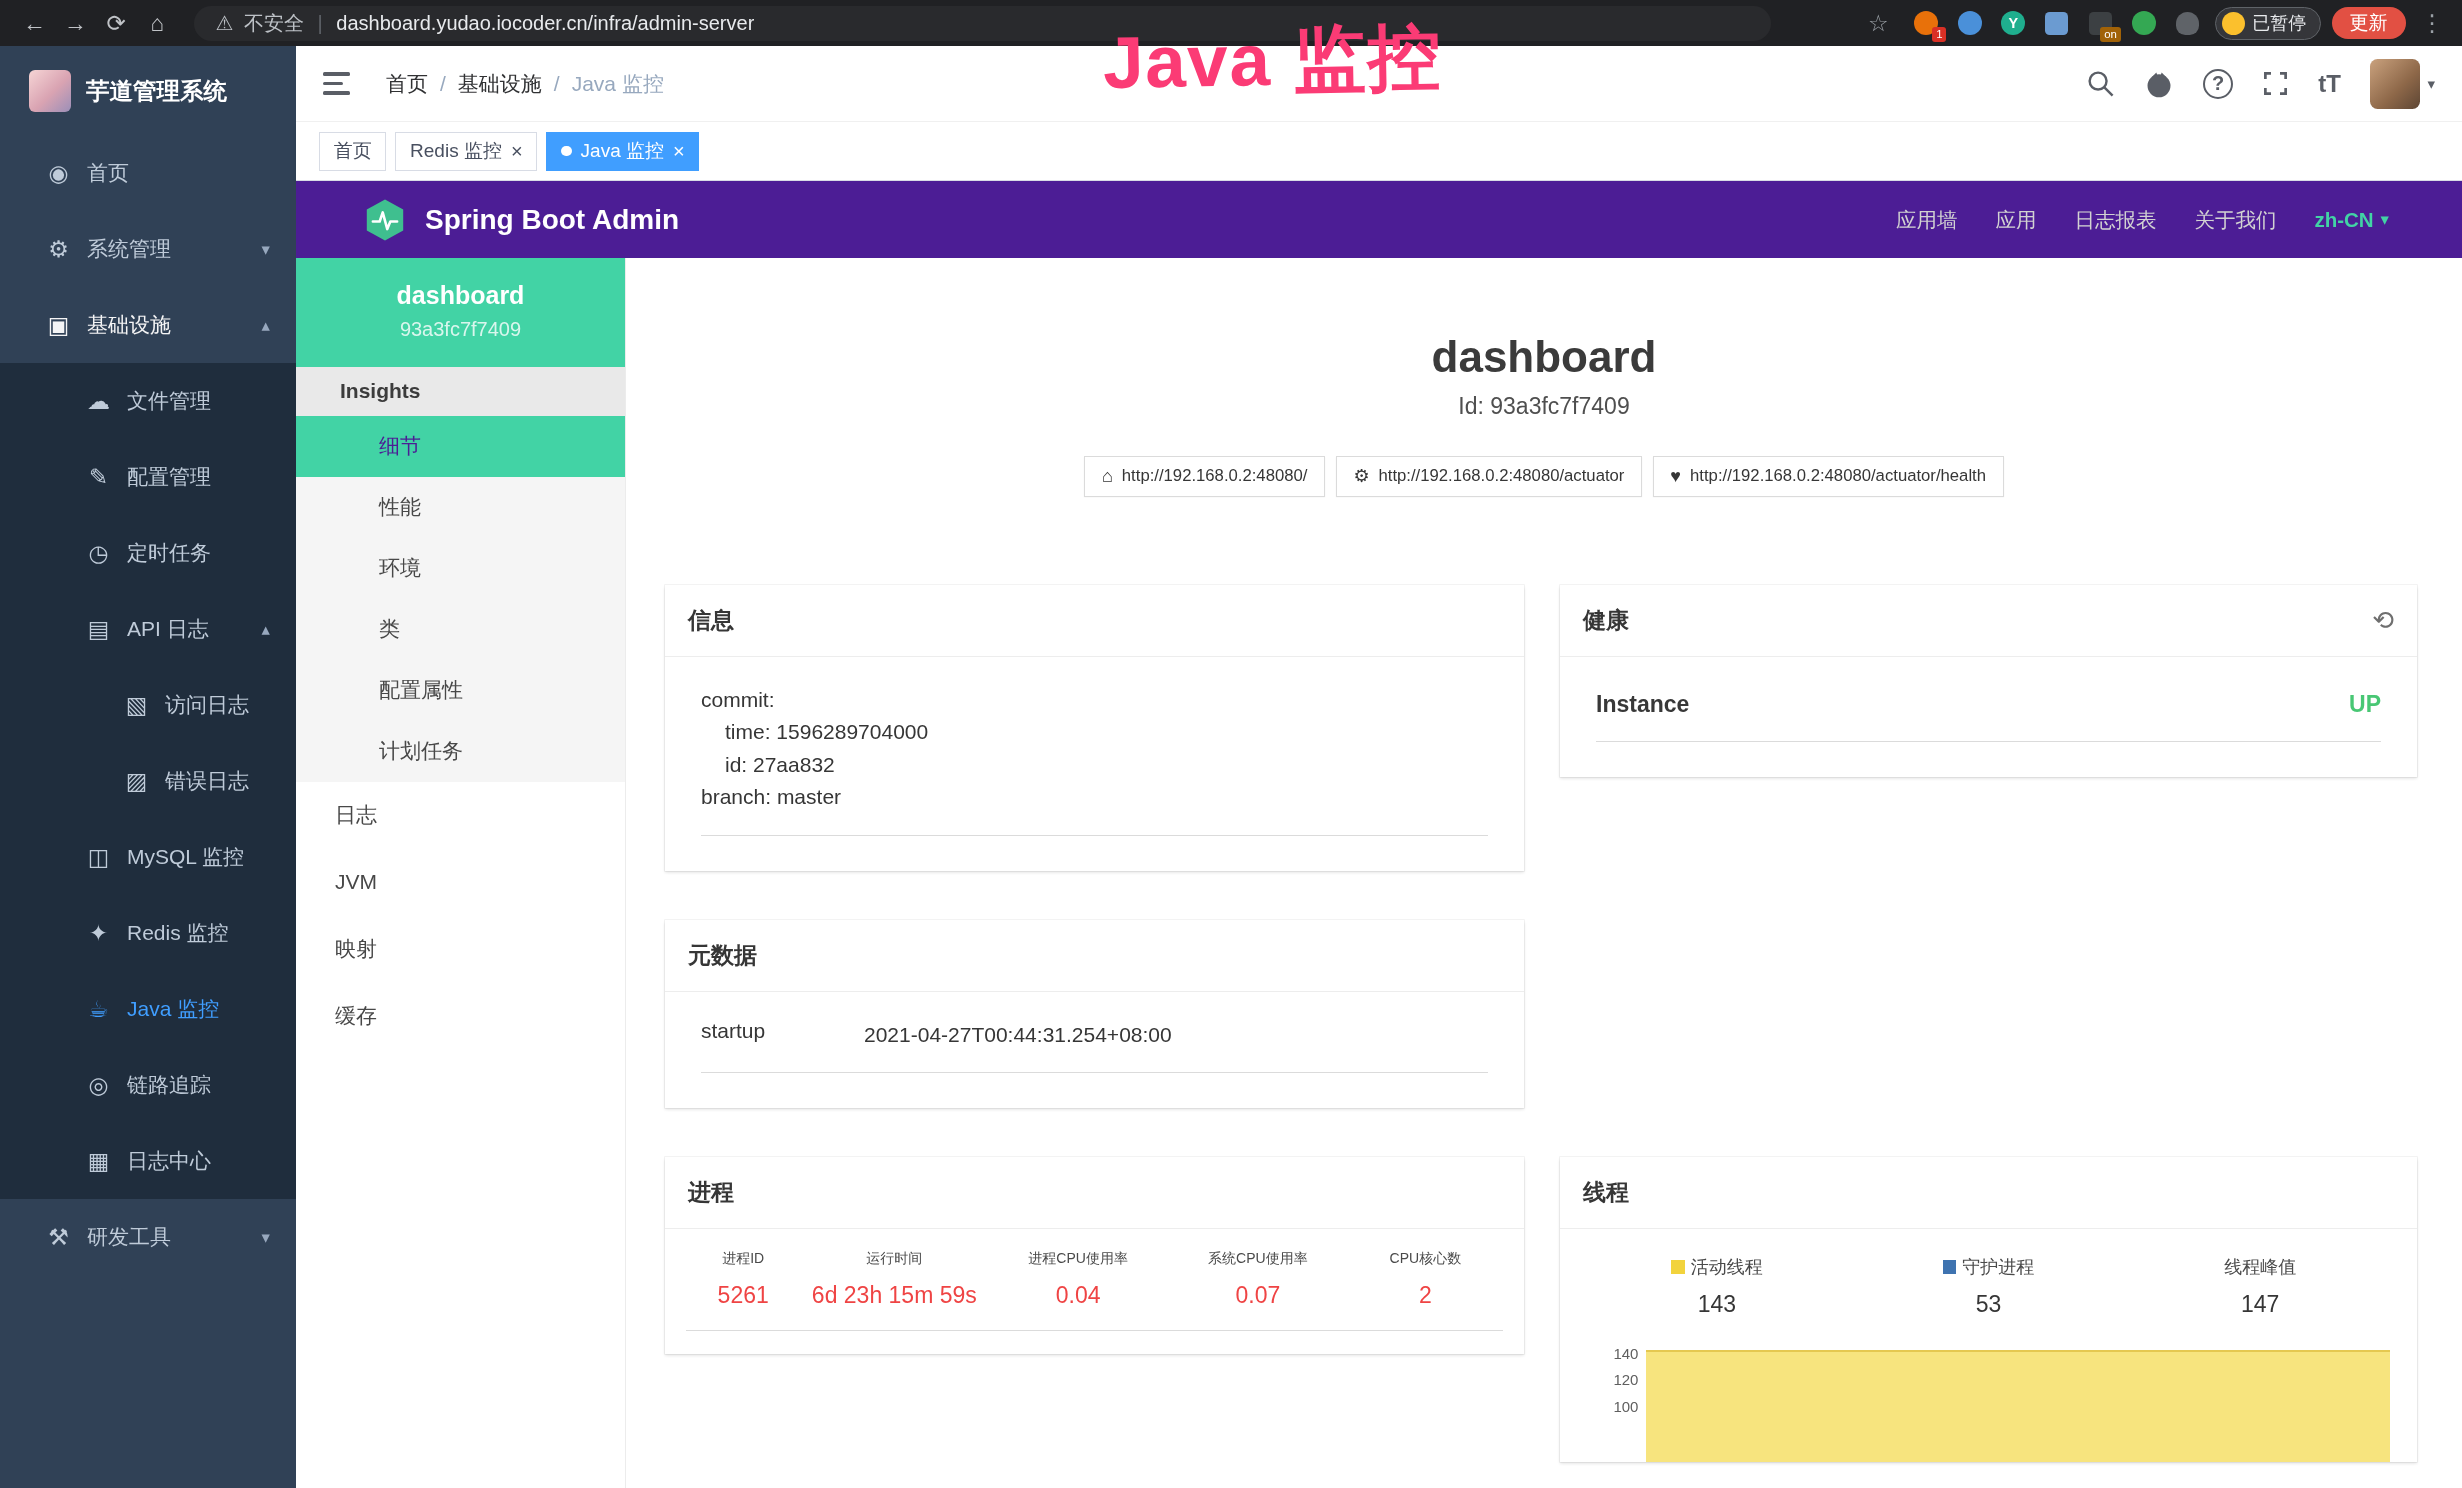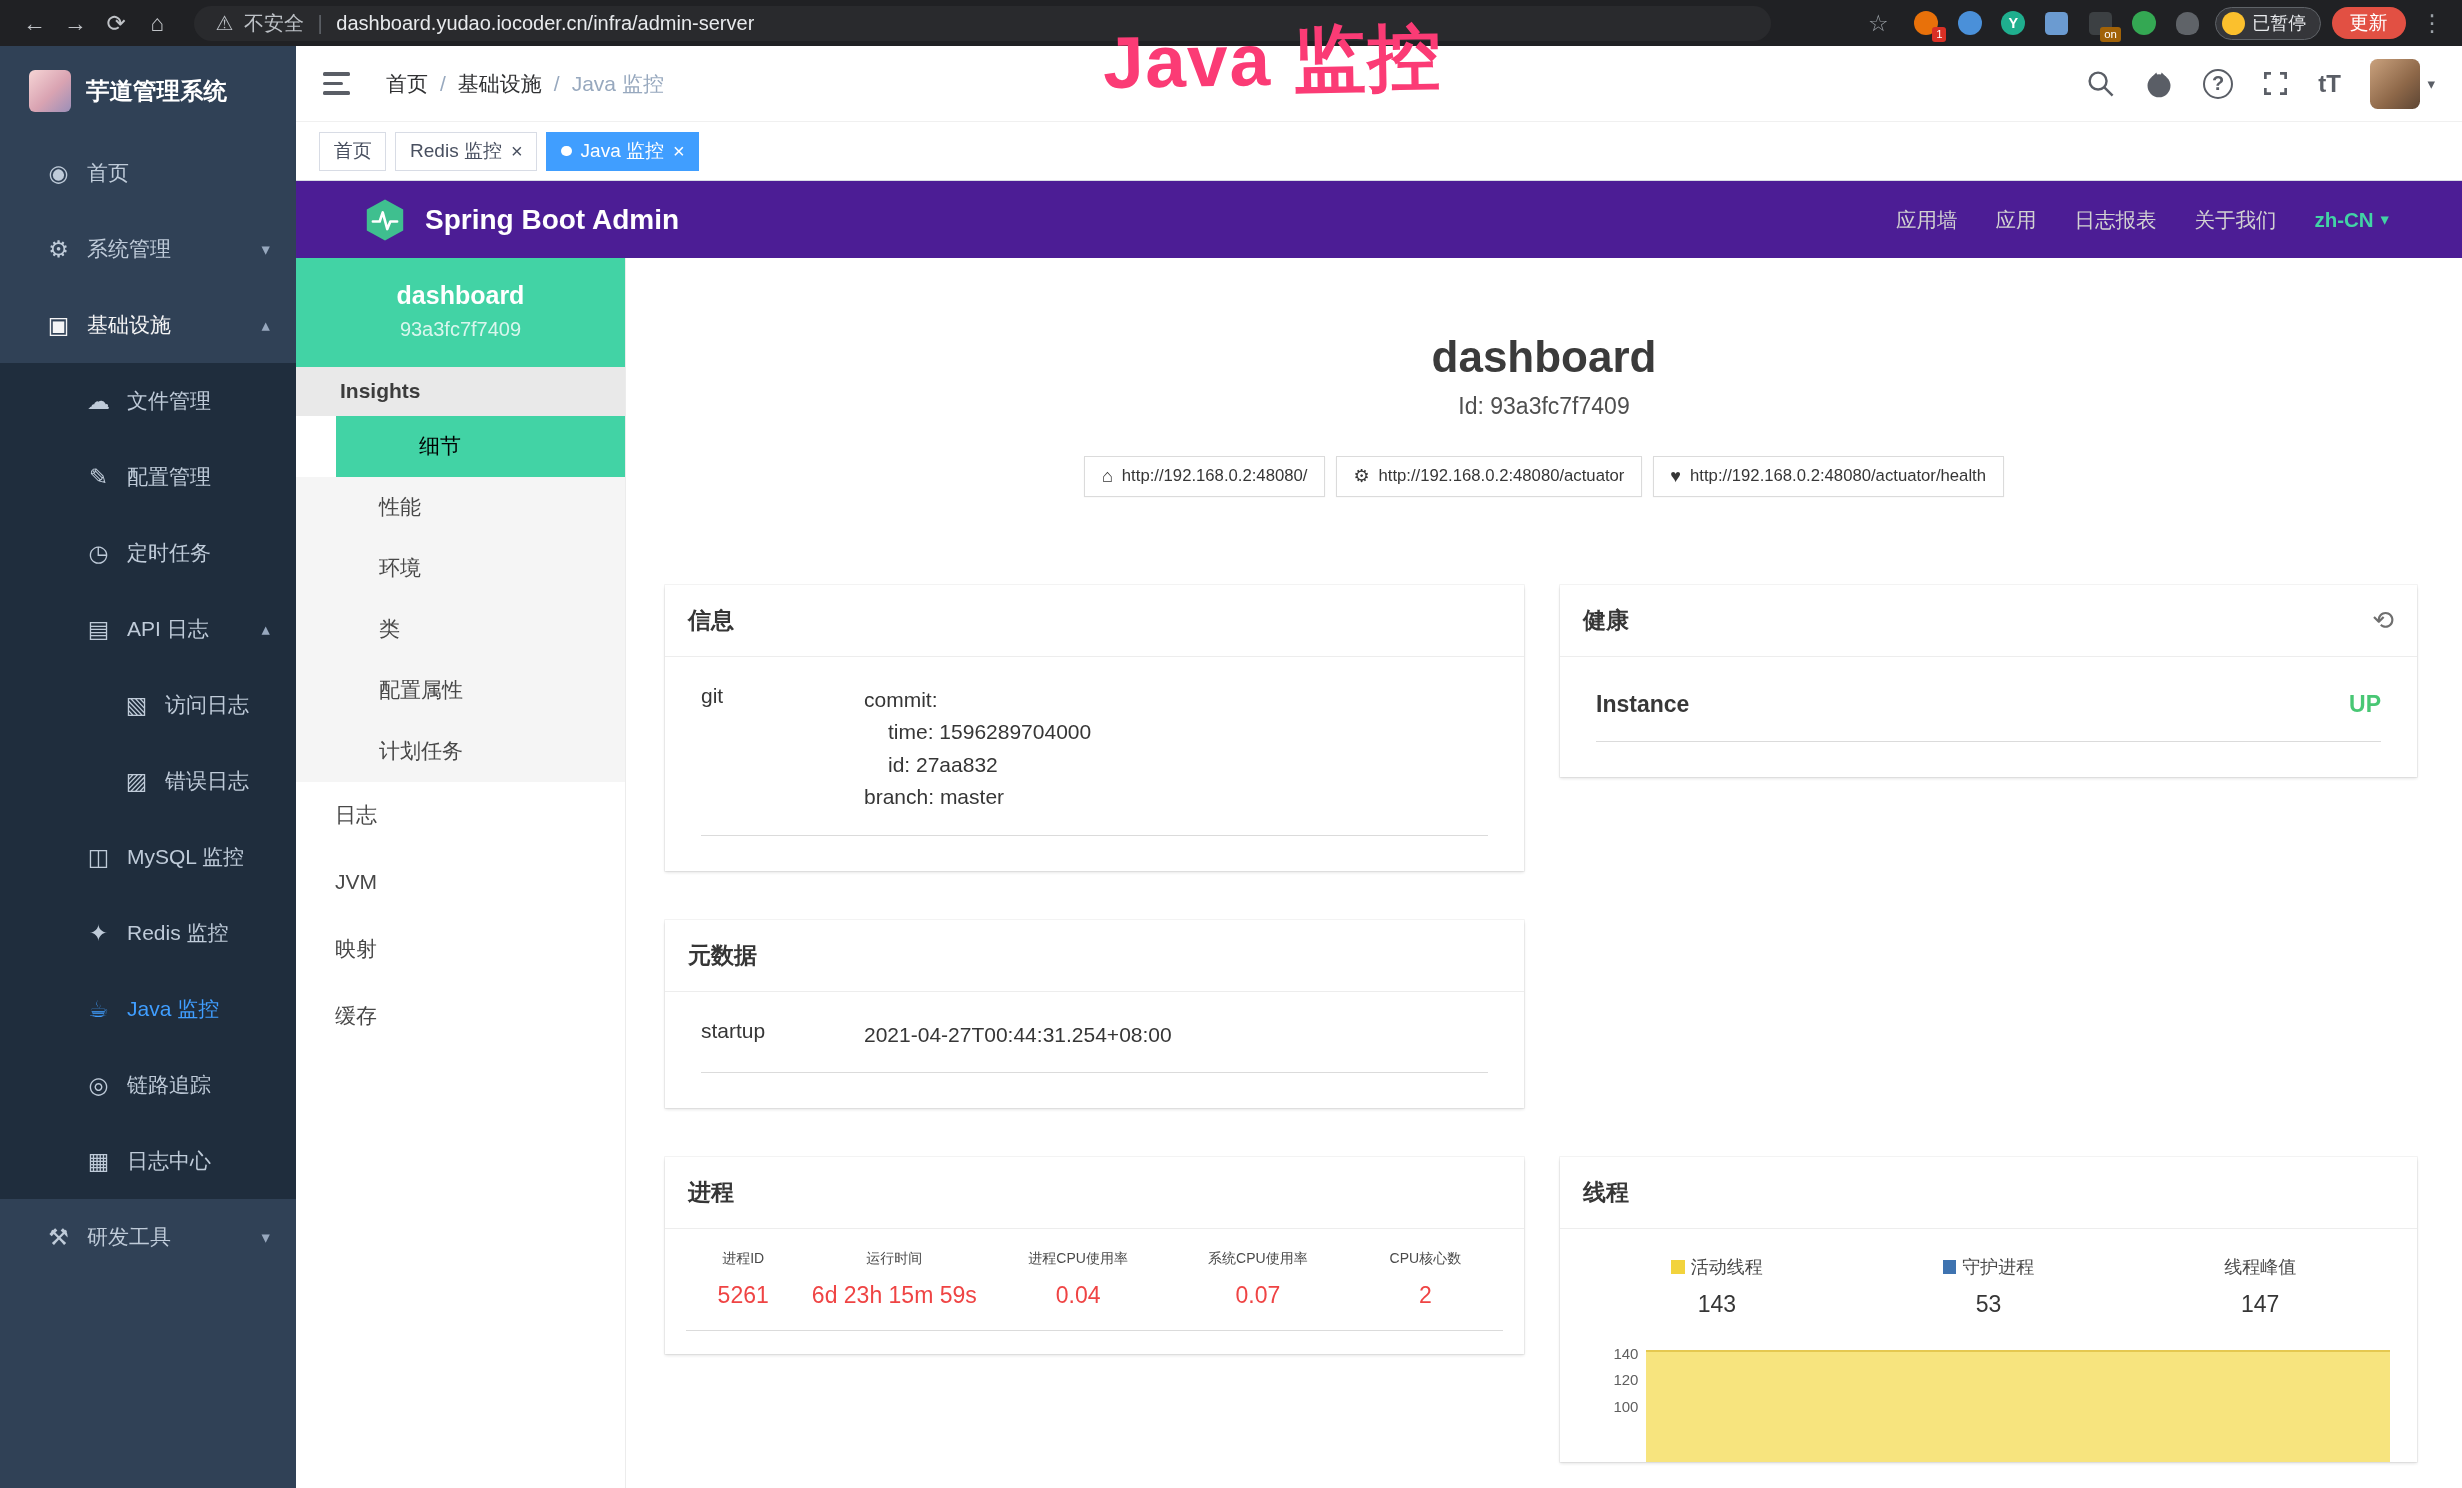--- a/index.html
+++ b/index.html
@@ -82,21 +82,21 @@
   .sba-lang .caret-g { font-size:16.7px; }
 
   
   .sba-body { flex:1; display:flex; min-height:0; }
   .sba-side { width:330px; flex:0 0 330px; background:#fff; border-right:0.8px solid #ececec; }
   .instance-block { background:#42d3a5; color:#fff; text-align:center; padding:23px 7.6px 26px; }
   .inst-name { font-size:25px; font-weight:bold; }
   .inst-id { font-size:20px; color:rgba(255,255,255,.8); margin-top:7.6px; }
   .side-section { background:#e9e9e9; height:49px; display:flex; align-items:center; padding-left:44px; font-size:21px; font-weight:bold; color:#3c3c3c; }
   .insight-item { background:#f5f5f5; height:61px; display:flex; align-items:center; padding-left:83px; font-size:21px; color:#484848; cursor:pointer; }
-  .insight-item.selected { background:#42d3a5; color:#000000;margin-left:40px; }
+  .insight-item.selected { background:#42d3a5; color:#4c1d95; }
   .side-item { background:#fff; height:67px; display:flex; align-items:center; padding-left:39px; font-size:21px; color:#484848; cursor:pointer; }
 
   
   .sba-main { flex:1; background:#fff; padding-top:74px; min-width:0; }
   .m-title { text-align:center; font-size:44px; font-weight:bold; color:#3b3b3b; }
   .m-id { text-align:center; font-size:23px; color:#4f4f4f; margin-top:10.6px; }
   .links { display:flex; justify-content:center; gap:10.6px; margin-top:36px; }
   .link-btn { display:inline-flex; align-items:center; gap:9px; border:0.8px solid #dbdbdb; background:#fff; height:41px; padding:0 16.7px; font-size:16.7px; color:#363636; box-shadow:0 0.8px 1.5px rgba(0,0,0,.06); cursor:pointer; }
   .link-ico { font-size:18px; }
 
@@ -381,21 +381,20 @@
           </div>
 
           <div class="cards">
 
             <div class="card">
               <div class="card-h">
                   <span class="card-title">信息</span>
                 </div>
               <div class="card-b">
                 <div class="kv-row">
-                  <div class="kv-key">git</div>
                   <div class="kv-val">
                     <div>commit:</div>
                     <div class="ind">time: 1596289704000</div>
                     <div class="ind">id: 27aa832</div>
                     <div>branch: master</div>
                   </div>
                 </div>
               </div>
             </div>
 

